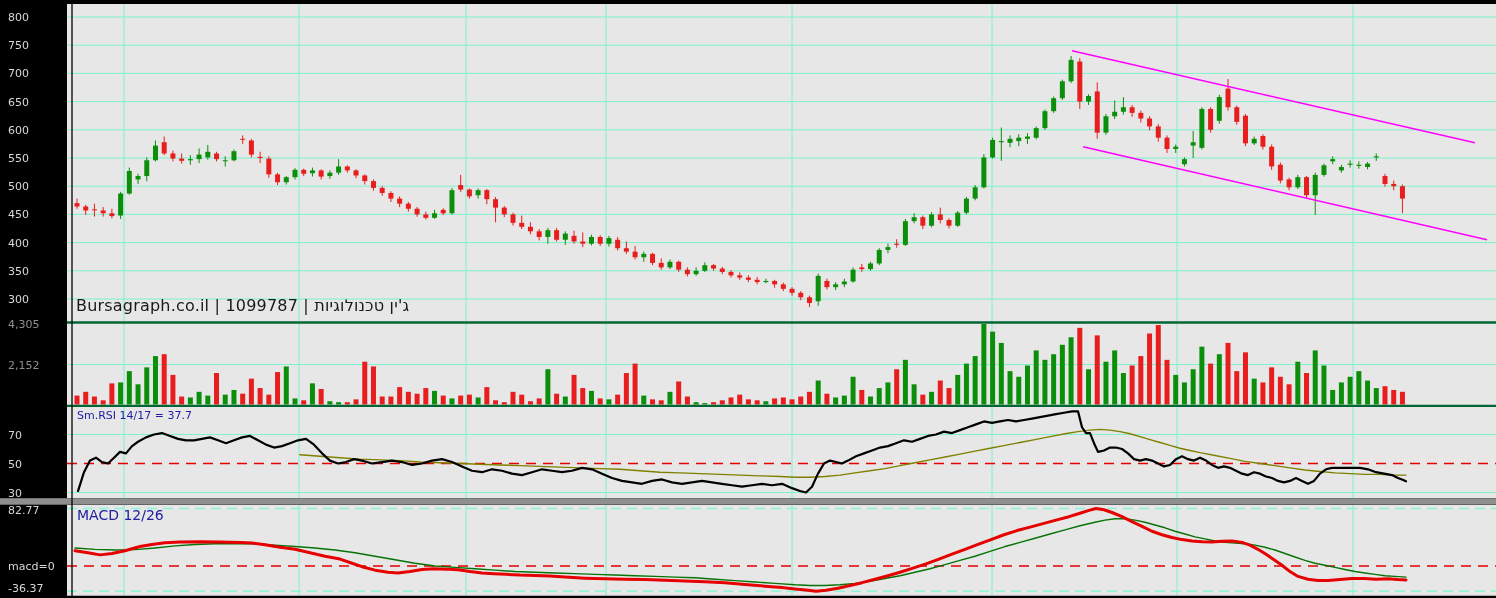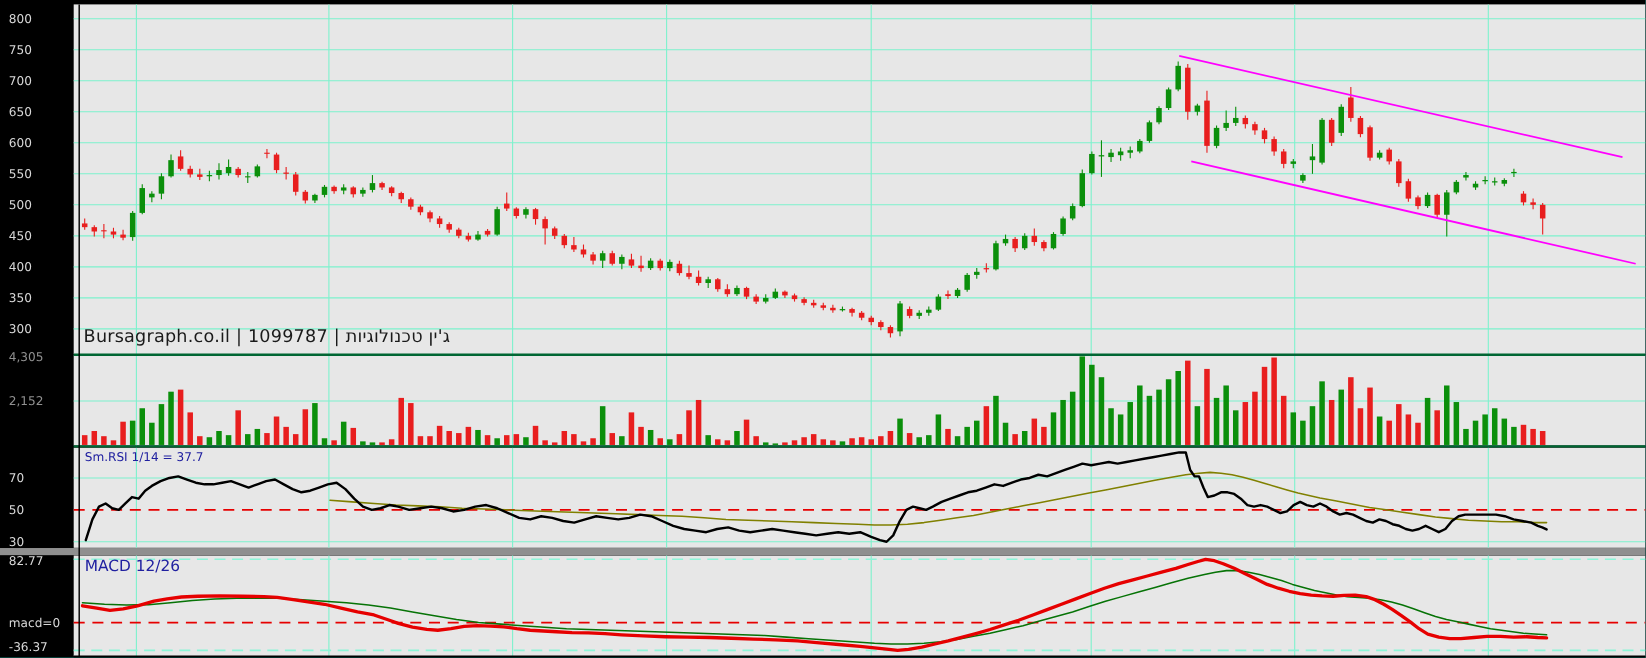--- a/index.html
+++ b/index.html
@@ -1,16 +1,16 @@
 <!DOCTYPE html>
 <html><head>
 <meta charset="utf-8">
 <style>
   html,body{margin:0;padding:0;background:#000;}
-  .stage{position:relative;width:1496px;height:598px;background:#14b8a6;overflow:hidden;
+  .stage{position:relative;width:1496px;height:598px;background:#fdba74;overflow:hidden;
          font-family:"DejaVu Sans","Liberation Sans",sans-serif;}
   .stage svg{position:absolute;left:0;top:0;}
   .overlay-label{position:absolute;pointer-events:none;white-space:nowrap;}
   .watermark{left:76px;top:296px;font-size:16px;color:#1a1a1a;letter-spacing:0.2px;}
   .rsi-title{left:77px;top:409px;font-size:11px;color:#2020a0;}
   .macd-title{left:77px;top:507px;font-size:14px;color:#2020a0;}
 </style>
 </head>
 <body>
 
@@ -555,15 +555,15 @@
       <polyline points="78,491.05 84,472.2 90,460.6 96,457.7 102,462.05 108,463.5 114,457.7 120,451.9 126,453.35 132,446.1 138,441.75 146,437.4 154,434.5 162,433.05 170,435.95 178,438.85 186,440.3 194,440.3 202,438.85 210,437.4 218,440.3 226,443.2 234,440.3 242,437.4 250,435.95 258,440.3 266,444.65 274,447.55 282,446.1 290,443.2 298,440.3 306,438.85 314,444.65 322,453.35 330,460.6 338,463.5 346,462.05 354,459.15 362,460.6 372,463.5 382,462.05 392,460.6 402,462.05 412,464.95 422,463.5 432,460.6 442,459.15 452,462.05 462,466.4 472,470.75 482,472.2 492,469.3 502,470.75 512,473.65 522,475.1 532,472.2 542,469.3 552,470.75 562,472.2 572,470.75 582,467.85 592,469.3 602,473.65 612,478 622,480.9 632,482.35 642,483.8 652,480.9 662,479.45 672,482.35 682,483.8 692,482.35 702,480.9 712,482.35 722,483.8 732,485.25 742,486.7 752,485.25 762,483.8 772,485.25 782,483.8 792,488.15 800,491.05 806,492.5 812,486.7 818,473.65 824,463.5 830,460.6 836,462.05 842,463.5 848,460.6 856,456.25 864,453.35 872,450.45 880,447.55 888,446.1 896,443.2 904,440.3 912,441.75 920,438.85 928,435.95 936,434.5 944,431.6 952,433.05 960,430.15 968,427.25 976,424.35 984,421.45 992,422.9 1000,421.45 1008,420 1016,421.45 1024,420 1032,418.55 1040,417.1 1048,415.65 1056,414.2 1064,412.75 1072,411.3 1078,411.3 1082,427.25 1086,433.05 1090,433.05 1094,443.2 1098,451.9 1104,450.45 1110,447.55 1116,447.55 1122,449 1128,453.35 1134,459.15 1140,460.6 1146,459.15 1152,460.6 1158,463.5 1164,466.4 1170,464.95 1176,459.15 1182,456.25 1188,459.15 1194,460.6 1200,457.7 1206,460.6 1212,464.95 1218,467.85 1224,466.4 1230,467.85 1236,470.75 1242,473.65 1248,475.1 1254,472.2 1260,473.65 1266,476.55 1272,478 1278,480.9 1284,482.35 1290,480.9 1296,478 1302,480.9 1308,483.8 1314,480.9 1320,473.65 1326,469.3 1332,467.85 1340,467.85 1350,467.85 1360,467.85 1368,469.3 1376,472.2 1384,473.65 1392,475.1 1398,478 1402,479.45 1406,481.335" fill="none" stroke="#000000" stroke-width="2.2" stroke-linejoin="round" stroke-linecap="round"></polyline>
       <polyline points="75,547.9379002053885 95,549.3272924972816 115,550.0219886432283 135,549.674640570255 155,547.9379002053885 175,545.8538117675487 195,544.4644194756554 215,543.7697233297089 235,543.7697233297089 255,543.7697233297089 275,545.159115621602 295,546.5485079134952 315,547.9379002053885 335,550.0219886432283 355,552.8007732270146 375,556.2742539567477 395,559.7477346864806 415,563.2212154162136 435,566 455,567.3893922918932 475,568.7787845837864 495,570.1681768756796 515,571.5575691675728 535,572.2522653135194 555,572.946961459466 575,573.6416576054125 595,574.3363537513592 615,575.0310498973058 635,575.7257460432523 655,576.420442189199 675,577.1151383351456 695,577.8098344810921 715,579.1992267729854 735,580.5886190648786 755,581.9780113567717 775,583.367403648665 795,584.7567959405582 810,585.4514920865048 825,585.4514920865048 840,584.7567959405582 855,583.367403648665 870,581.2833152108252 885,578.5045306270388 900,575.7257460432523 915,572.2522653135194 930,568.7787845837864 945,564.6106077081068 960,560.4424308324272 975,556.2742539567477 990,551.4113809351214 1005,546.5485079134952 1020,542.3803310378156 1035,538.212154162136 1050,534.0439772864564 1065,529.8758004107768 1080,525.7076235350972 1095,522.2341428053643 1105,520.1500543675245 1115,518.7606620756312 1125,518.7606620756312 1135,520.1500543675245 1145,522.2341428053643 1155,525.0129273891507 1165,527.791711972937 1175,531.26519270267 1185,534.0439772864564 1195,536.8227618702429 1205,538.9068503080827 1215,540.9909387459224 1225,542.3803310378156 1235,543.0750271837622 1245,543.7697233297089 1255,545.159115621602 1265,547.2432040594418 1275,550.0219886432283 1285,553.4954693729612 1295,556.9689501026942 1305,560.4424308324272 1315,563.2212154162136 1325,565.3053038540534 1335,567.3893922918932 1345,569.473480729733 1355,571.5575691675728 1365,572.946961459466 1375,574.3363537513592 1385,575.7257460432523 1395,576.420442189199 1406,577.1151383351456" fill="none" stroke="#067306" stroke-width="1.4" stroke-linejoin="round" stroke-linecap="round"></polyline>
       <polyline points="75,550.7166847891748 88,552.8007732270146 100,554.8848616648544 112,553.4954693729612 125,550.7166847891748 140,546.5485079134952 152,544.4644194756554 165,542.7276791107889 180,542.0329829648423 200,541.6856348918691 220,542.0329829648423 240,542.3803310378156 252,543.0750271837622 265,544.8117675486287 280,547.2432040594418 295,549.3272924972816 310,552.8007732270146 325,556.2742539567477 340,559.053038540534 352,563.2212154162136 362,566.6946961459466 375,570.1681768756796 388,572.2522653135194 398,572.946961459466 410,571.5575691675728 422,569.473480729733 434,568.7787845837864 446,569.1261326567598 458,569.8208288027063 470,571.5575691675728 482,572.946961459466 494,573.6416576054125 506,574.3363537513592 520,575.0310498973058 535,575.3783979702791 550,576.0730941162257 565,577.1151383351456 585,578.1571825540655 605,578.8518787000121 625,579.1992267729854 645,579.5465748459587 665,580.2412709919053 685,580.9359671378519 705,581.6306632837985 725,582.6727075027184 745,584.4094478675848 765,586.1461882324513 782,587.5355805243446 795,588.9249728162378 808,590.3143651081309 816,591.2869397124562 826,590.3143651081309 838,588.2302766702911 850,585.4514920865048 862,582.6727075027184 875,579.1992267729854 888,575.7257460432523 900,572.2522653135194 913,568.0840884378398 926,563.9159115621602 939,559.053038540534 952,554.1901655189079 965,549.3272924972816 978,544.4644194756554 991,539.6015464540293 1004,534.7386734324031 1017,530.5704965567235 1030,527.0970158269904 1043,523.6235350972574 1056,520.1500543675245 1069,516.6765736377914 1080,513.2030929080585 1089,510.4243083242721 1096,508.4791591156216 1104,509.7296121783255 1112,512.5083967621118 1122,516.6765736377914 1132,521.5394466594176 1142,526.4023196810439 1152,531.26519270267 1162,534.7386734324031 1172,537.5174580161895 1182,539.6015464540293 1192,540.9909387459224 1202,541.6856348918691 1212,542.0329829648423 1222,541.3382868188958 1232,540.9909387459224 1242,542.3803310378156 1250,545.159115621602 1258,549.3272924972816 1266,554.1901655189079 1274,559.7477346864806 1282,565.3053038540534 1290,571.5575691675728 1298,576.420442189199 1308,579.1992267729854 1318,580.5886190648786 1328,580.5886190648786 1340,579.5465748459587 1352,578.5045306270388 1364,578.5045306270388 1376,579.1992267729854 1388,578.8518787000121 1398,579.5465748459587 1406,579.8939229189319" fill="none" stroke="#e60000" stroke-width="3" stroke-linejoin="round" stroke-linecap="round"></polyline>
       <line x1="67" y1="322.5" x2="1496" y2="322.5" stroke="#006633" stroke-width="2.4"></line>
       <line x1="67" y1="405.8" x2="1496" y2="405.8" stroke="#006633" stroke-width="2.2"></line>
       <rect x="0" y="498.2" width="1496" height="6.5" fill="#8f8f8f"></rect>
       <line x1="72" y1="4" x2="72" y2="596.5" stroke="#000000" stroke-width="1.3"></line>
       <line x1="67" y1="596.8" x2="1496" y2="596.8" stroke="#000000" stroke-width="2"></line>
     </svg>
   <div class="overlay-label watermark">Bursagraph.co.il | 1099787 | ג'ין טכנולוגיות</div>
-  <div class="overlay-label rsi-title">Sm.RSI 1/14 = 37.7</div>
+  <div class="overlay-label rsi-title">Sm.RSI 14/17 = 37.7</div>
   <div class="overlay-label macd-title">MACD 12/26</div>
 </div>
 
 </body></html>

